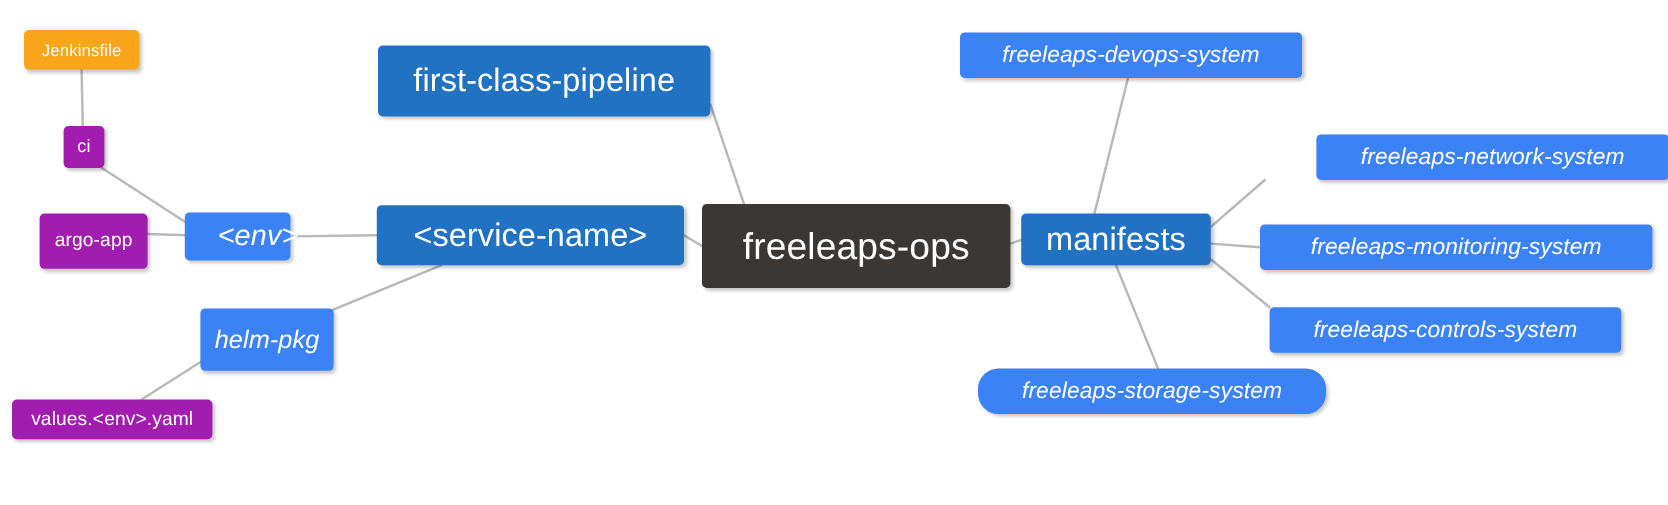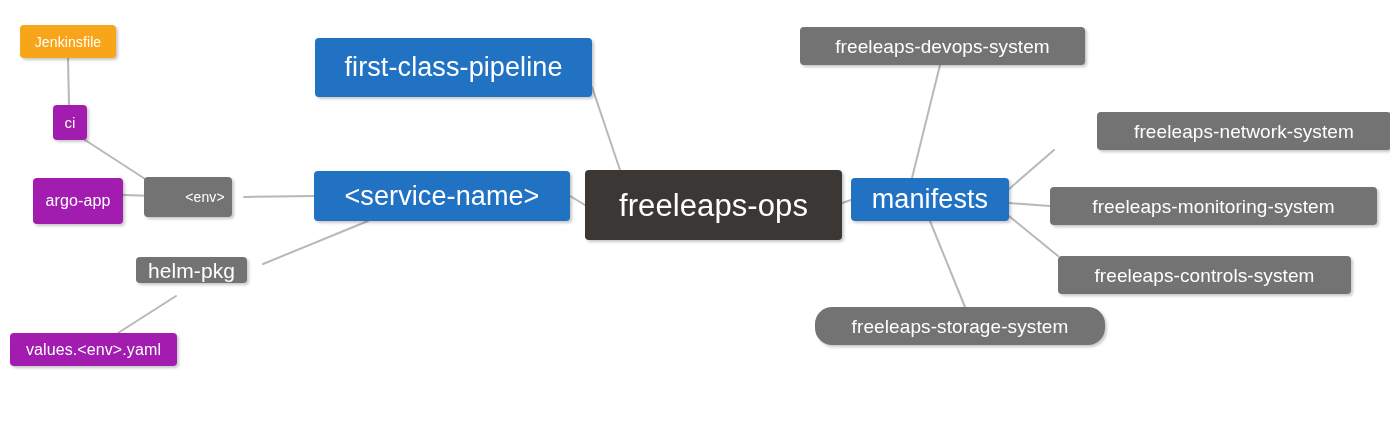--- a/index.html
+++ b/index.html
@@ -34,21 +34,21 @@
     border-radius: 4px;
     color: #ffffff;
     white-space: nowrap;
     line-height: 1;
     box-shadow: 2px 2px 3px rgba(0,0,0,0.22);
     padding: 0 10px;
     letter-spacing: 0.1px;
   }
   .mm-node.root      { background: #3b3734; }
   .mm-node.blue      { background: #2272c4; }
-  .mm-node.green     { background: #737373; }
+  .mm-node.green     { background: #3b82f6; font-style: italic; }
   .mm-node.orange    { background: #f9a51a; }
   .mm-node.orangered { background: #a21caf; }
 </style>
 </head>
 <body>
 
 <div id="mindmap-canvas">
   <svg id="edge-layer" viewBox="0 0 1390 421" width="1390" height="421" xmlns="http://www.w3.org/2000/svg">
       <line x1="585" y1="205" x2="570" y2="196" stroke="#b8b8b8" stroke-width="2" stroke-linecap="round"></line>
       <line x1="842" y1="203" x2="851" y2="200" stroke="#b8b8b8" stroke-width="2" stroke-linecap="round"></line>
@@ -63,22 +63,22 @@
       <line x1="1009" y1="189" x2="1054" y2="150" stroke="#b8b8b8" stroke-width="2" stroke-linecap="round"></line>
       <line x1="1009" y1="203" x2="1050" y2="206" stroke="#b8b8b8" stroke-width="2" stroke-linecap="round"></line>
       <line x1="1009" y1="216" x2="1058" y2="256" stroke="#b8b8b8" stroke-width="2" stroke-linecap="round"></line>
       <line x1="930" y1="221" x2="965" y2="307" stroke="#b8b8b8" stroke-width="2" stroke-linecap="round"></line>
     </svg>
   <div id="node-layer">
       <div class="mm-node root" style="left: 585px; top: 170px; width: 257px; height: 70px; font-size: 31px;">freeleaps-ops</div>
       <div class="mm-node blue" style="left: 314px; top: 171px; width: 256px; height: 50px; font-size: 27px;">&lt;service-name&gt;</div>
       <div class="mm-node blue" style="left: 851px; top: 178px; width: 158px; height: 43px; font-size: 27px;">manifests</div>
       <div class="mm-node blue" style="left: 315px; top: 38px; width: 277px; height: 59px; font-size: 27px;">first-class-pipeline</div>
-      <div class="mm-node green" style="left: 144px; top: 177px; width: 88px; height: 40px; font-size: 14px; padding-left: 44px;">&lt;env&gt;</div>
-      <div class="mm-node green" style="left: 136px; top: 257px; width: 111px; height: 26px; font-size: 21px;">helm-pkg</div>
+      <div class="mm-node green" style="left: 154px; top: 177px; width: 88px; height: 40px; font-size: 24px; padding-left: 44px;">&lt;env&gt;</div>
+      <div class="mm-node green" style="left: 167px; top: 257px; width: 111px; height: 52px; font-size: 21px;">helm-pkg</div>
       <div class="mm-node orangered" style="left: 53px; top: 105px; width: 34px; height: 35px; font-size: 15px;">ci</div>
       <div class="mm-node orange" style="left: 20px; top: 25px; width: 96px; height: 33px; font-size: 14px;">Jenkinsfile</div>
       <div class="mm-node orangered" style="left: 33px; top: 178px; width: 90px; height: 46px; font-size: 16px;">argo-app</div>
       <div class="mm-node orangered" style="left: 10px; top: 333px; width: 167px; height: 33px; font-size: 16px;">values.&lt;env&gt;.yaml</div>
       <div class="mm-node green" style="left: 800px; top: 27px; width: 285px; height: 38px; font-size: 19px;">freeleaps-devops-system</div>
       <div class="mm-node green" style="left: 1054px; top: 112px; width: 294px; height: 38px; font-size: 19px; margin-left: 43px;">freeleaps-network-system</div>
       <div class="mm-node green" style="left: 1050px; top: 187px; width: 327px; height: 38px; font-size: 19px;">freeleaps-monitoring-system</div>
       <div class="mm-node green" style="left: 1058px; top: 256px; width: 293px; height: 38px; font-size: 19px;">freeleaps-controls-system</div>
       <div class="mm-node green" style="left: 815px; top: 307px; width: 290px; height: 38px; font-size: 19px; border-radius: 17px;">freeleaps-storage-system</div>
     </div>

